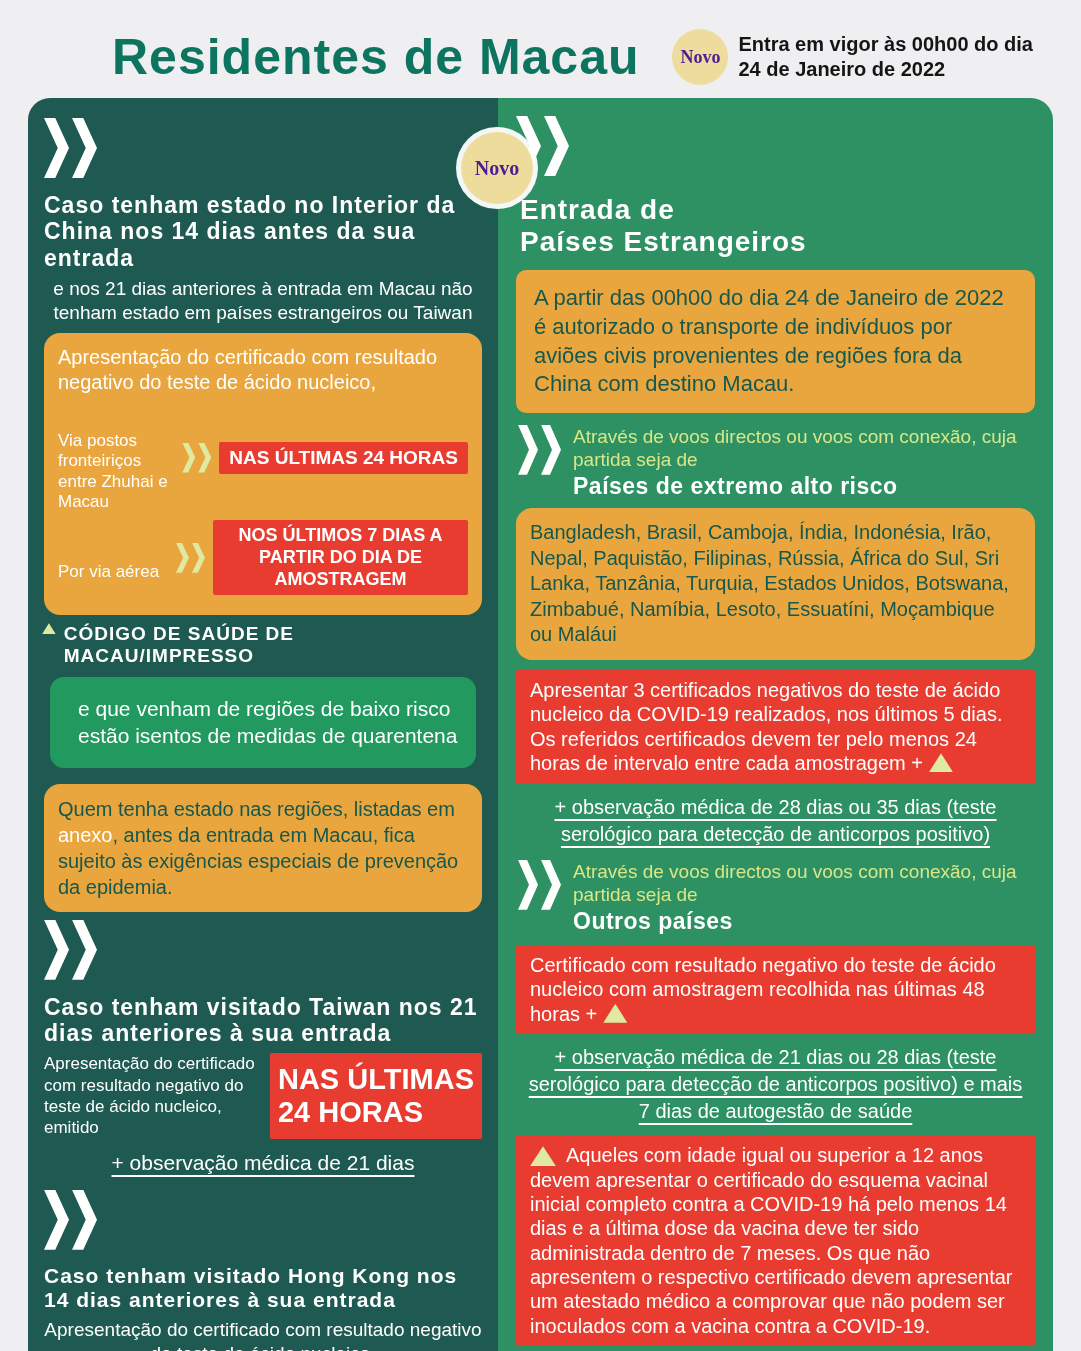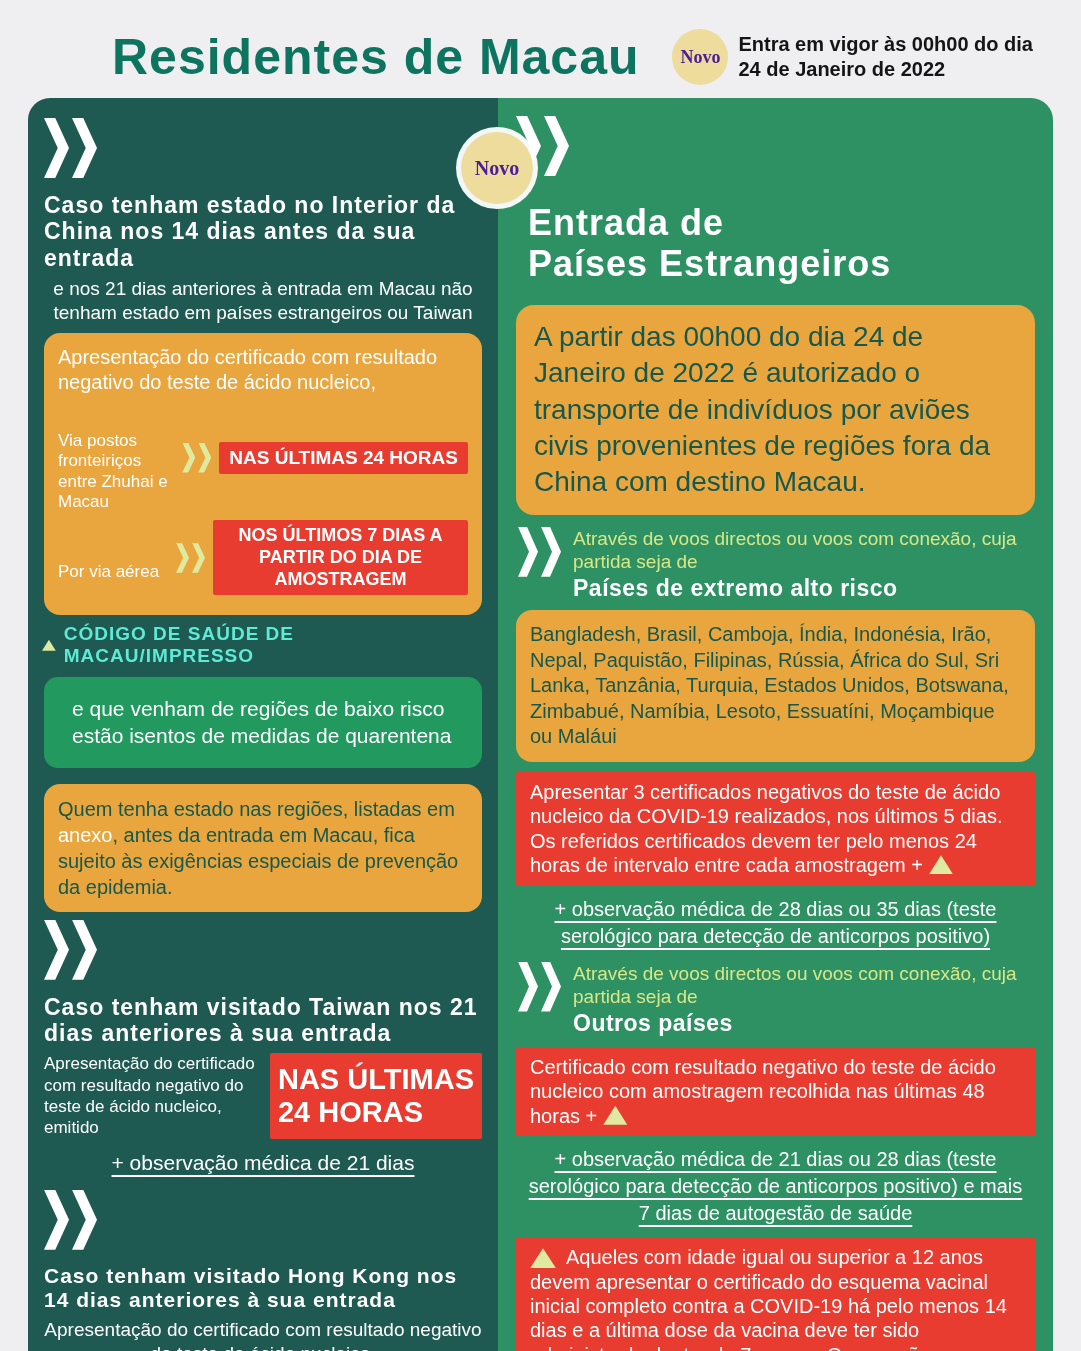--- a/index.html
+++ b/index.html
@@ -45,38 +45,38 @@
   .box.red{background:#e93c31;color:#fff;padding:8px 14px;margin:10px 2px;border-radius:2px;font-size:20px;line-height:1.22;}
   .tealtext{color:#14584e;}
 
   .s1-sub{color:#fff;font-size:19px;line-height:1.25;text-align:center;margin:2px 4px 8px;}
   .box-intro{color:#fff;font-size:20px;line-height:1.25;margin:0 0 10px;}
   .req-row{display:flex;align-items:center;gap:8px;margin:8px 0;}
   .req-lbl{color:#fff;font-size:17px;line-height:1.2;flex:1 1 auto;margin-top:28px;}
   .chip{background:#e93c31;color:#fff;font-weight:bold;border-radius:2px;padding:5px 10px;}
   .chip.c1{font-size:19px;white-space:nowrap;}
   .chip.c2{font-size:18px;text-align:center;line-height:1.2;flex:0 0 235px;}
-  .code-note{display:flex;align-items:center;justify-content:center;color:#5eead4;font-weight:bold;
+  .code-note{display:flex;align-items:flex-start;justify-content:center;color:#ffffff;font-weight:bold;
              font-size:19px;letter-spacing:1px;margin:0 0 10px;}
   .greenbox{background:#21995f;border-radius:14px;color:#fff;font-size:21px;line-height:1.3;
-            padding:18px 16px 18px 28px;margin:10px 2px 16px;}
+            padding:18px 16px 18px 28px;margin:10px 8px 16px;}
   .greenbox p,.box p{margin:0;}
   .orange2{font-size:20px;line-height:1.3;}
   .anexo{color:#fff;}
   .cert-row{display:flex;align-items:center;gap:10px;margin:4px 2px;}
   .cert-sm{color:#fff;font-size:17px;line-height:1.25;margin:0;flex:1;}
   .chip.big{font-size:29px;line-height:1.15;padding:10px 8px;flex:0 0 auto;}
   .obs{display:block;color:#fff;font-size:21px;text-align:center;margin:10px 6px 12px;
        text-decoration:underline;text-decoration-thickness:2px;text-underline-offset:5px;line-height:1.35;}
   .cert-center{color:#fff;font-size:19px;line-height:1.25;text-align:center;margin:2px 2px 8px;}
   .chip.block{display:block;width:360px;margin:4px auto 10px;text-align:center;font-size:19px;line-height:1.25;}
 
   
-  .rc-head h2{margin:12px;color:#fff;font-size:36px;line-height:1.15;letter-spacing:1px;}
-  .box.intro{font-size:28px;line-height:1.3;border-radius:18px;padding:14px 18px;}
+  .rc-head h2{margin:4px;color:#fff;font-size:28px;line-height:1.15;letter-spacing:1px;}
+  .box.intro{font-size:22px;line-height:1.3;border-radius:10px;padding:14px 18px;}
   .flight{display:flex;gap:12px;align-items:flex-start;margin:12px 4px 8px;}
   .flight .txt .pale{color:#d9e787;font-size:19px;line-height:1.22;}
   .flight .txt .fh{color:#fff;font-weight:bold;font-size:23px;letter-spacing:.5px;margin-top:2px;}
   .countries{font-size:20px;line-height:1.28;}
   .obs.rc{font-size:20px;margin:8px 10px 10px;}
 
   .novo.mid{position:absolute;left:433px;top:34px;width:72px;height:72px;font-size:20px;
             box-shadow:0 0 0 5px rgba(255,255,255,.95);}
 </style>
 </head>

